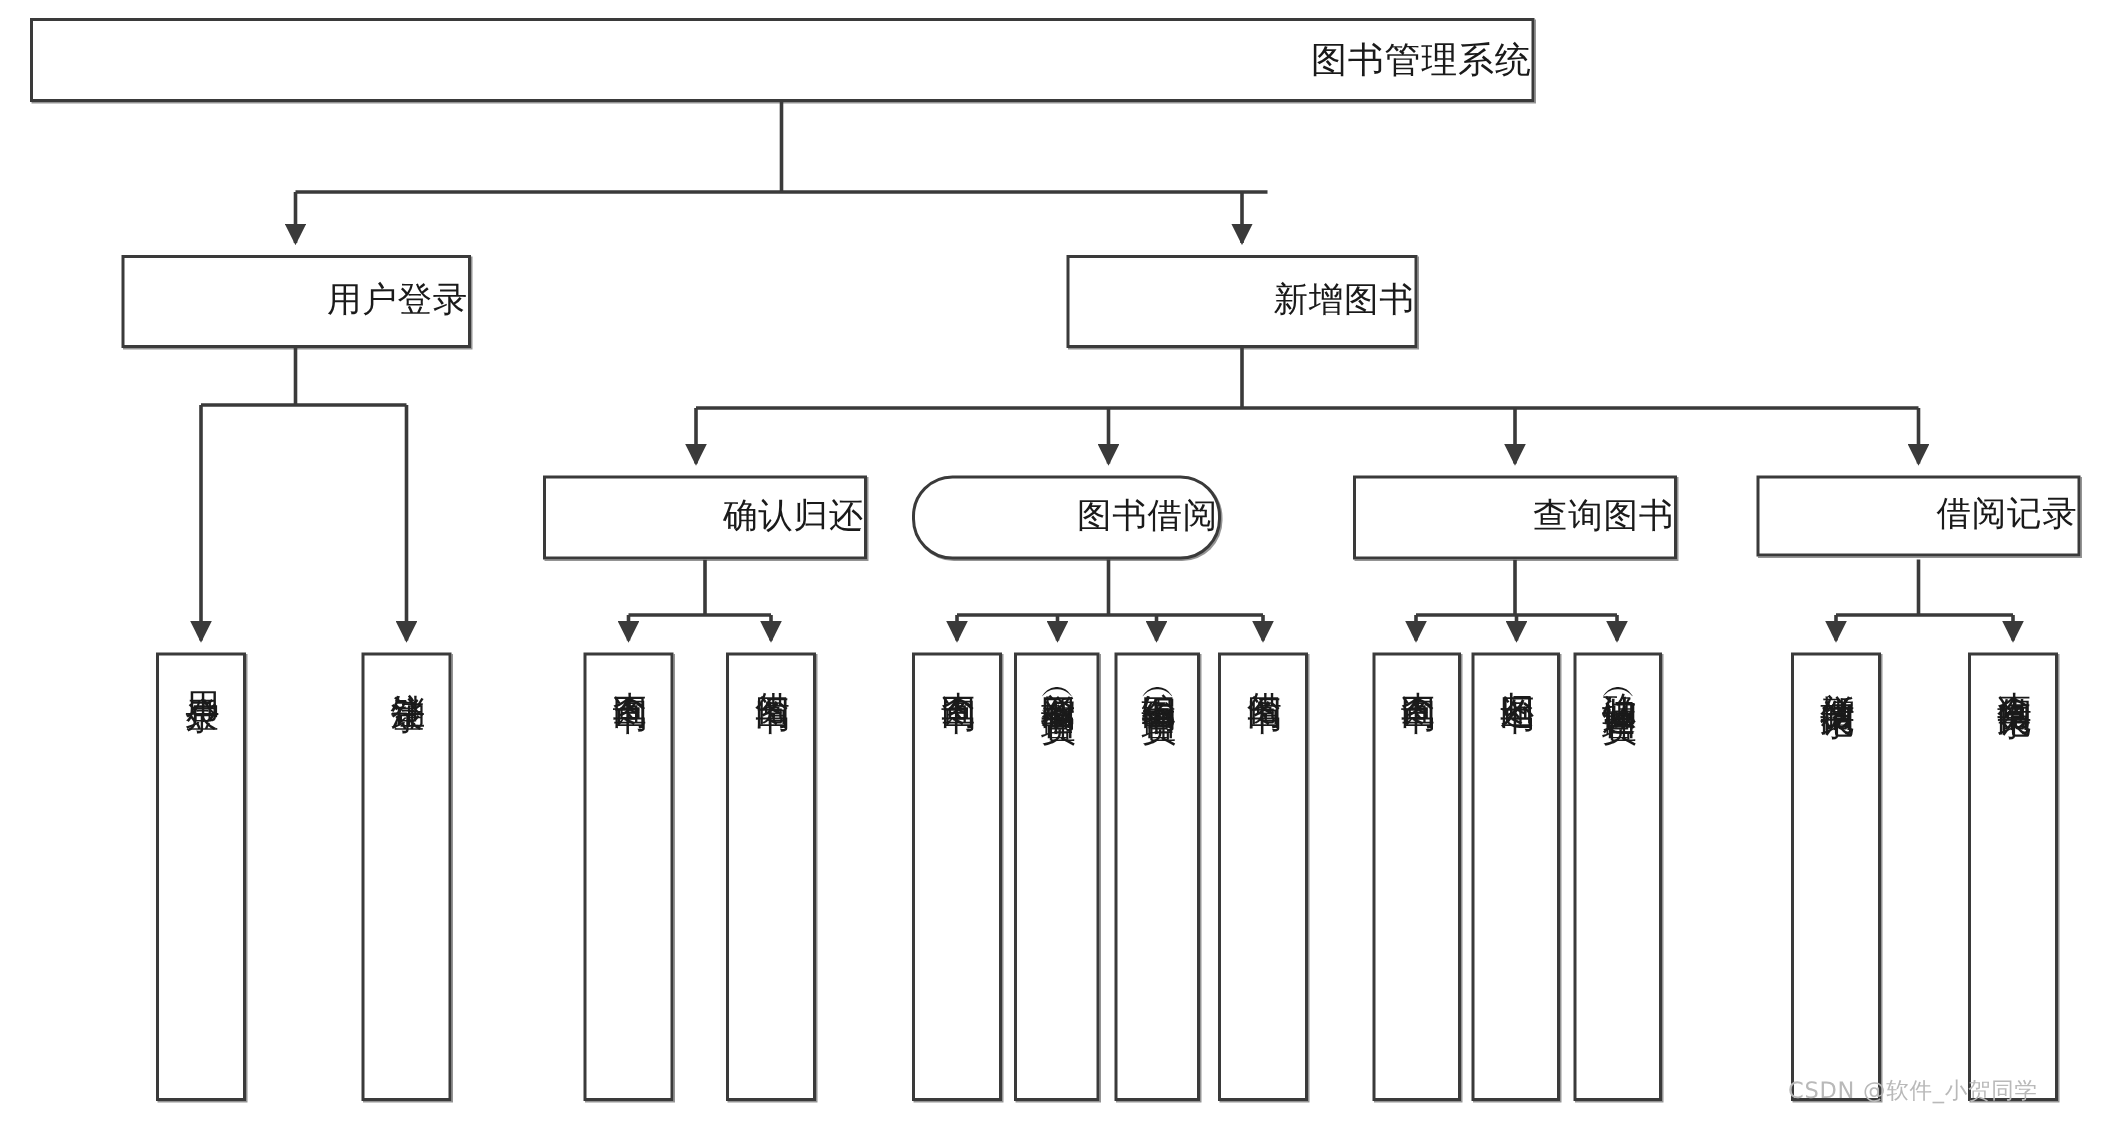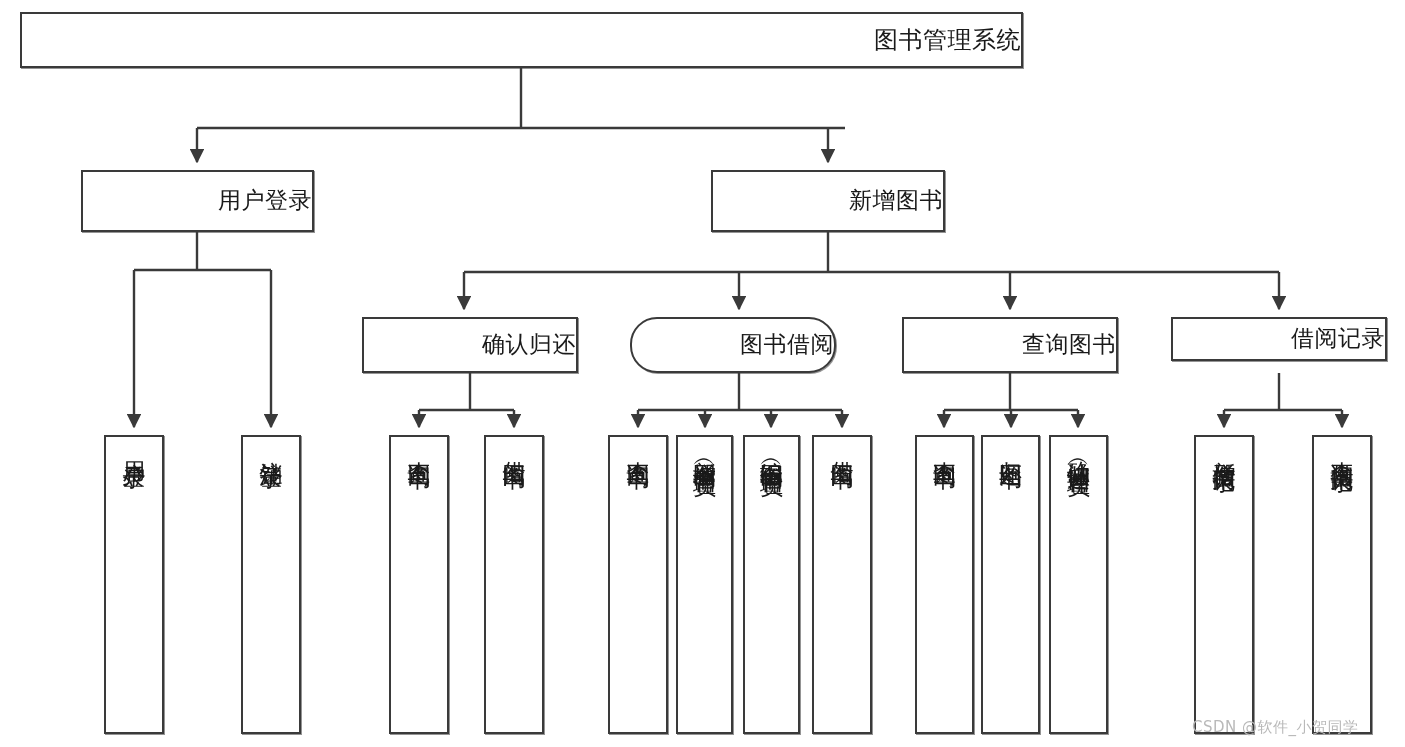--- a/index.html
+++ b/index.html
@@ -131,27 +131,27 @@
   <div class="node horiz" style="left: 81px; top: 170px; width: 233px; height: 62px;">
     <span class="label">用户登录</span>
   </div>
   <div class="node horiz" style="left: 711px; top: 170px; width: 234px; height: 62px;">
     <span class="label">新增图书</span>
   </div>
 
   <div class="node horiz" style="left: 362px; top: 317px; width: 216px; height: 56px;">
     <span class="label">确认归还</span>
   </div>
-  <div class="node horiz" style="left: 630px; top: 317px; width: 206px; height: 56px; border-radius: 27px;">
+  <div class="node horiz" style="left: 608px; top: 317px; width: 206px; height: 56px; border-radius: 27px;">
     <span class="label">图书借阅</span>
   </div>
   <div class="node horiz" style="left: 902px; top: 317px; width: 216px; height: 56px;">
     <span class="label">查询图书</span>
   </div>
-  <div class="node horiz" style="left: 1171px; top: 317px; width: 216px; height: 44px;">
+  <div class="node horiz" style="left: 1171px; top: 317px; width: 216px; height: 54px;">
     <span class="label">借阅记录</span>
   </div>
 
   <div class="node vert" style="left: 104px; top: 435px; width: 60px; height: 299px;">
     <span class="label">用户登录</span>
   </div>
   <div class="node vert" style="left: 241px; top: 435px; width: 60px; height: 299px;">
     <span class="label">注销登录</span>
   </div>
   <div class="node vert" style="left: 389px; top: 435px; width: 60px; height: 299px;">

